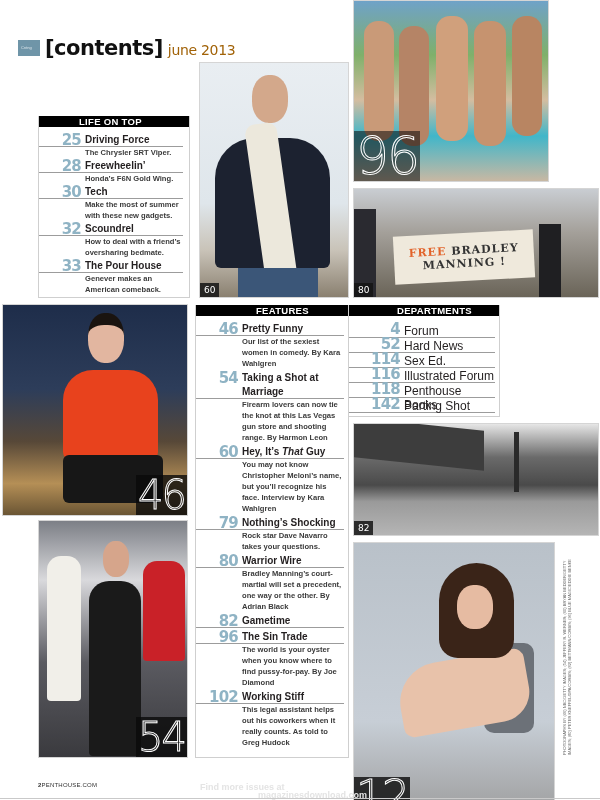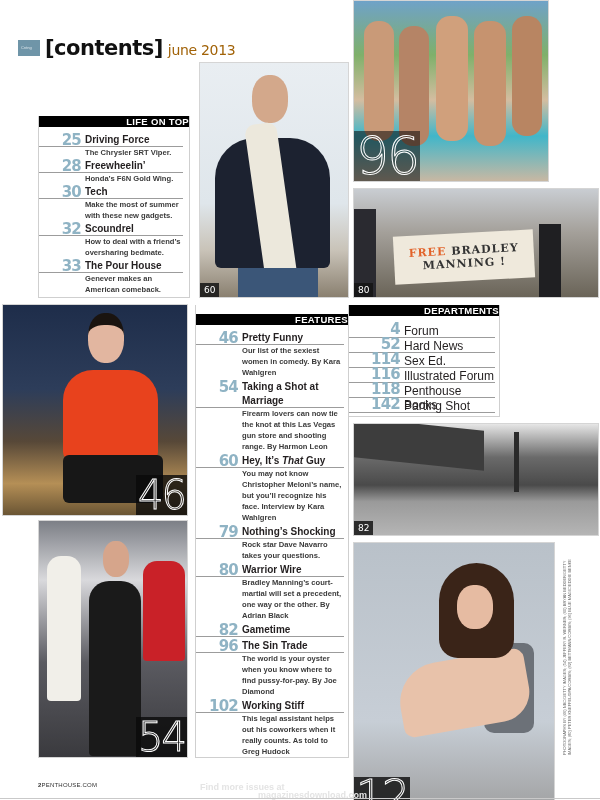--- a/index.html
+++ b/index.html
@@ -6,21 +6,21 @@
   html, body { width: 600px; height: 800px; background: #ffffff; overflow: hidden; }
   body { position: relative; font-family: "Liberation Sans", sans-serif; color: #231f20; }
 
   .masthead { position: absolute; left: 18px; top: 36px; display: flex; align-items: baseline; gap: 5px; }
   .mast-logo { width: 22px; height: 16px; background: #6f95a8; display: inline-block; position: relative; top: 1px; }
   .mast-logo span { position: absolute; left: 3px; top: 5px; font-size: 4px; color: #d9e4ea; }
   .mast-title { font-family: "DejaVu Sans", sans-serif; font-weight: bold; font-size: 21px; letter-spacing: -0.5px; color: #111; }
   .mast-date { font-family: "DejaVu Sans", sans-serif; font-size: 14px; color: #a16207; letter-spacing: -0.3px; }
 
   .panel { position: absolute; background: #fff; border: 1px solid #cfcfcf; }
-  .sec-head { background: #000; color: #fff; font-weight: bold; font-size: 9.5px; letter-spacing: 0.3px; height: 11px; line-height: 12px; padding-left: 40px; overflow: hidden; text-align: right; }
+  .sec-head { background: #000; color: #fff; font-weight: bold; font-size: 9.5px; letter-spacing: 0.3px; height: 11px; line-height: 12px; padding-left: 40px; overflow: hidden; }
 
   .entry { position: relative; padding-left: 46px; }
   .entry .num { position: absolute; left: 0; width: 42px; text-align: right; font-family: "DejaVu Sans", sans-serif; font-weight: bold; color: #8fb3c4; font-size: 15px; letter-spacing: -0.8px; line-height: 16px; top: -1px; }
   .entry .rule { position: absolute; left: 0; right: 0; height: 1px; background: #9c9c9c; top: 13px; }
   .entry .title { position: relative; font-weight: bold; font-size: 10px; color: #231f20; line-height: 14px; }
   .entry .desc { font-size: 7.6px; color: #3b3b3b; line-height: 11px; font-weight: bold; }
   .entry .title i { font-style: italic; }
 
   .life { left: 38px; top: 116px; width: 152px; height: 182px; border-top: none; }
   .life .list { padding: 6px 6px 0 0; }
@@ -163,21 +163,21 @@
 </div>
 
 <div class="photo p46">
   <div class="fig woman46-shirt"></div>
   <div class="fig woman46-head"></div>
   <div class="fig woman46-skirt"></div>
   <div class="tag big big-r" style="font-size:40px;line-height:40px;">46</div>
 </div>
 
 <div class="panel features">
-  <div class="sec-head" style="padding-left:60px;margin-top:9px;">FEATURES</div>
+  <div class="sec-head" style="padding-left:60px;">FEATURES</div>
   <div class="list">
     <div class="entry">
       <span class="num">46</span>
       <span class="rule"></span>
       <div class="title">Pretty Funny</div>
       <div class="desc">Our list of the sexiest women in comedy. By Kara Wahlgren</div>
     </div>
     <div class="entry">
       <span class="num">54</span>
       <span class="rule" style="top:27px;"></span>

